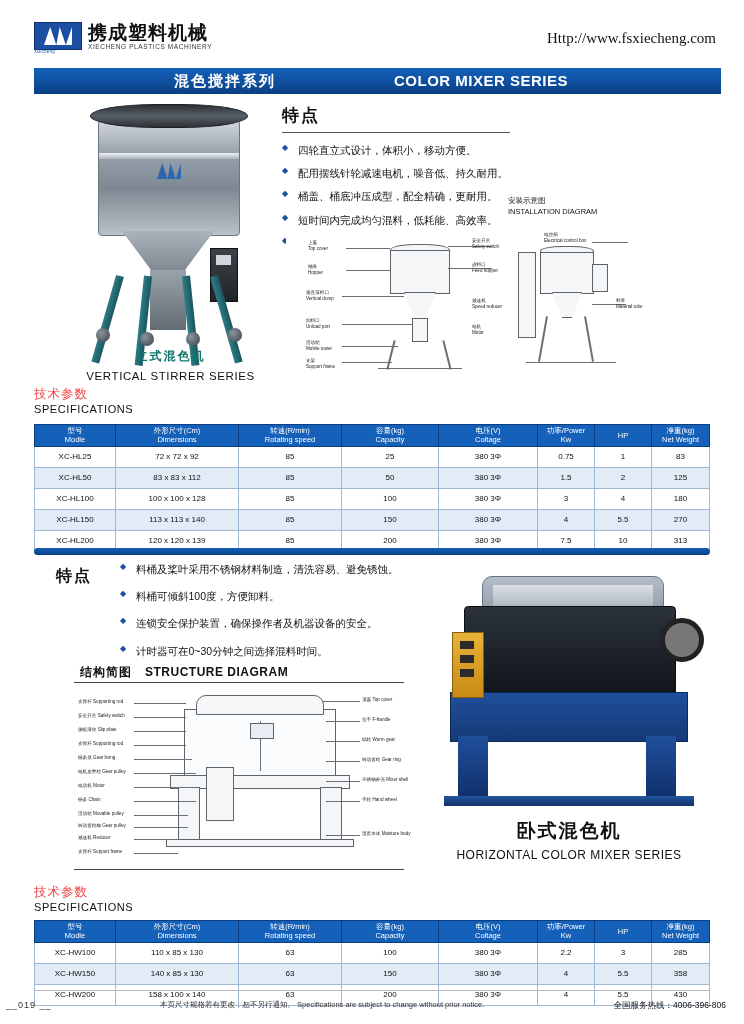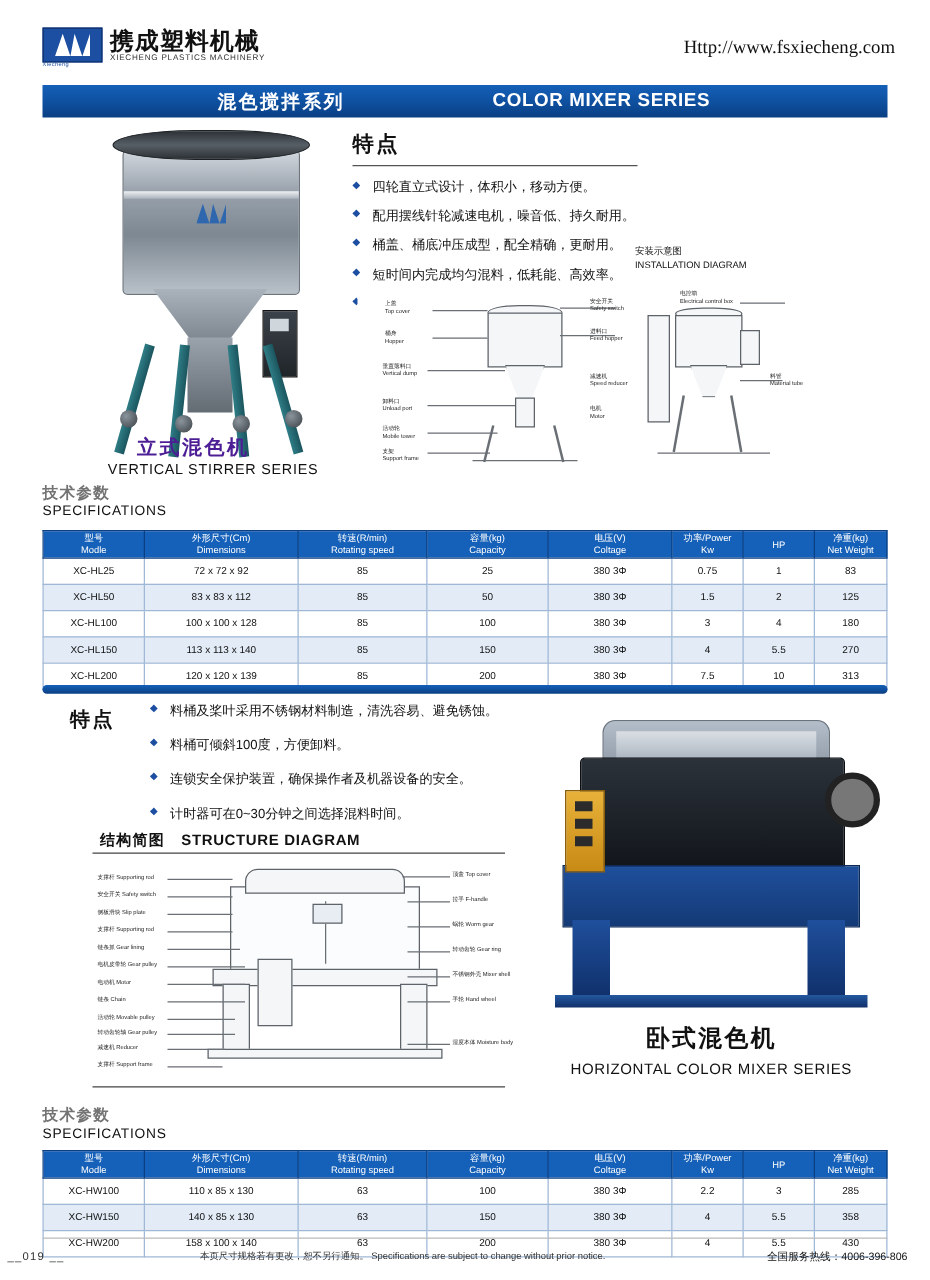--- a/index.html
+++ b/index.html
@@ -42,20 +42,21 @@
   }
   .site-url{
     position:absolute;right:28px;top:30px;font-size:15px;color:#111;
     font-family:"Liberation Serif", serif;
   }
 
   
   .titlebar{
     position:absolute;left:34px;top:68px;width:676px;height:26px;
     background:linear-gradient(180deg,#1560b8 0%,#0e4f9e 55%,#0a3f83 100%);
+    padding-left:11px;
   }
   .titlebar .cn{
     position:absolute;left:140px;top:4px;font-size:15px;font-weight:bold;color:#ffffff;letter-spacing:2px;
   }
   .titlebar .en{
     position:absolute;left:360px;top:4px;font-size:15px;font-weight:bold;color:#ffffff;letter-spacing:.5px;
   }
 
   
   .feat-title{
@@ -118,42 +119,42 @@
   }
   .leg{
     position:absolute;width:8px;height:90px;background:linear-gradient(90deg,#2f7d86,#1b555e);
     transform-origin:top center;
   }
   .wheel{
     position:absolute;width:14px;height:14px;border-radius:50%;
     background:radial-gradient(circle at 35% 35%,#8b949c,#3a4146);
   }
   .cap1{
-    position:absolute;left:62px;top:348px;width:185px;text-align:center;
-    font-size:16px;font-weight:bold;letter-spacing:2px;color:#4c1d95;
+    position:absolute;left:78px;top:348px;width:185px;text-align:center;
+    font-size:12px;font-weight:bold;letter-spacing:2px;color:#0f766e;
   }
   .cap1-en{
     position:absolute;left:62px;top:370px;width:217px;text-align:center;
     font-size:11.5px;letter-spacing:.6px;color:#111;font-family:"Liberation Sans",sans-serif;
   }
 
   
   .inst-label{
     position:absolute;left:508px;top:196px;font-size:7.5px;color:#111;text-align:left;line-height:1.4;
   }
   .diagram1{
     position:absolute;left:286px;top:228px;width:424px;height:150px;
     background:#ffffff;
   }
   .dg-line{position:absolute;background:#6a6f75;}
   .dg-txt{position:absolute;font-size:4.6px;color:#222;line-height:1.35;white-space:nowrap;}
   .dg-shape{position:absolute;border:1px solid #5d6369;background:#f4f6f8;}
 
   
-  .spec-cn{font-size:12.5px;font-weight:bold;letter-spacing:1px;color:#737373;}
+  .spec-cn{font-size:12.5px;font-weight:normal;letter-spacing:1px;color:#ef4444;}
   .spec-en{font-size:11px;letter-spacing:.6px;color:#111;}
   table.spec{
     border-collapse:collapse;width:676px;
     font-size:8px;color:#111;background:#ffffff;
   }
   table.spec th{
     background:#1560b8;color:#ffffff;border:1px solid #0a3f83;
     font-weight:normal;padding:1px 2px;line-height:1.25;
   }
   table.spec th .cn{font-size:7.5px;display:block;}

